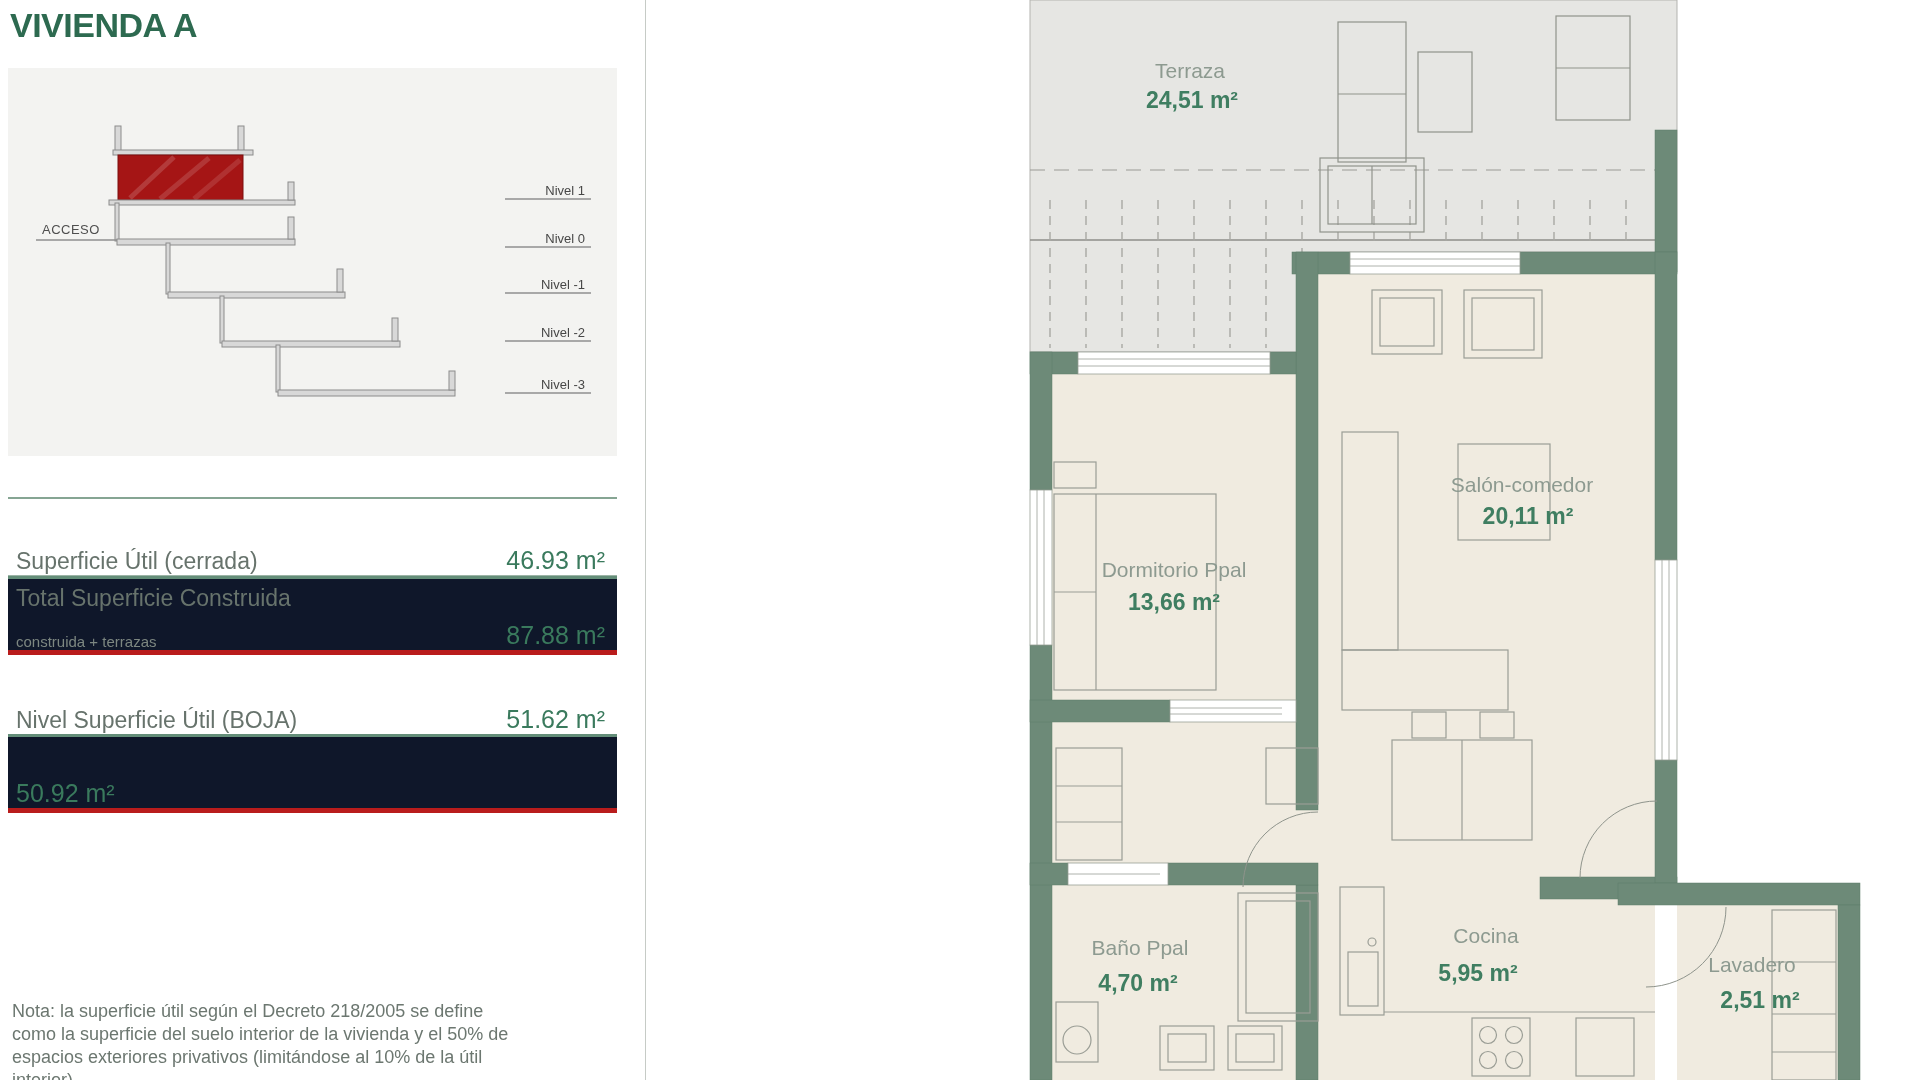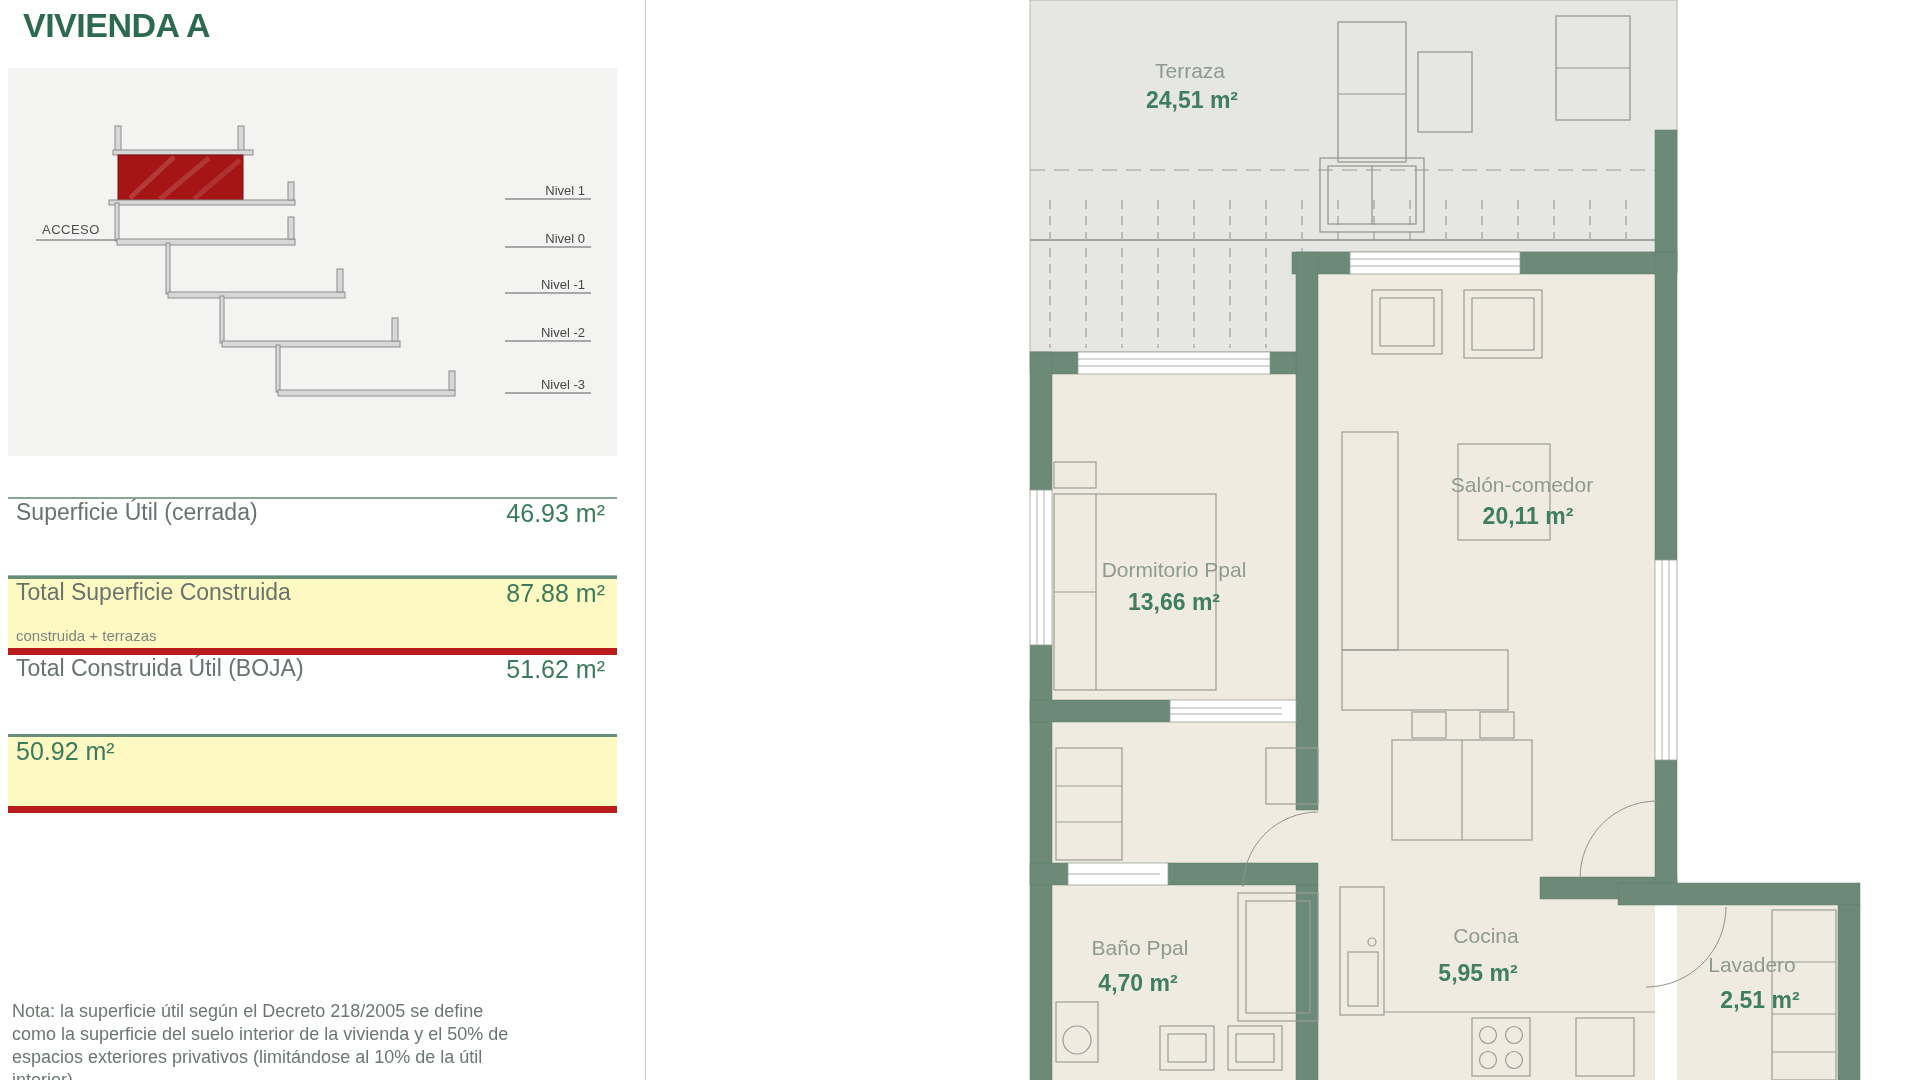--- a/index.html
+++ b/index.html
@@ -3,29 +3,29 @@
 <meta charset="utf-8">
 <style>
   * { box-sizing: border-box; margin: 0; padding: 0; }
   html,body { width:1920px; height:1080px; overflow:hidden; background:#ffffff;
               font-family:"Liberation Sans", sans-serif; }
   .stage { position:relative; width:1920px; height:1080px; background:#fff; }
 
   
   .left-panel { position:absolute; left:8px; top:0; width:609px; height:1080px; }
   .page-title { position:absolute; left:2px; top:6px; font-size:34px; font-weight:bold;
-                letter-spacing:-0.5px; color:#2d6a50;margin-left:13px; }
+                letter-spacing:-0.5px; color:#2d6a50; }
   .diagram-box { position:absolute; left:0; top:68px; width:609px; height:388px;
                  background:#f3f3f1; }
   .stable { position:absolute; left:0; top:497px; width:609px; }
-  .srow { display:flex; align-items:flex-start; justify-content:space-between;
-          height:79px; border-bottom:1.5px solid #9cb4a6; padding:0 12px 0 8px; }
+  .srow { display:flex; align-items:flex-end; justify-content:space-between;
+          height:79px; border-bottom:1.5px solid #9cb4a6; padding:16px 12px 0 8px; }
   .srow.first { border-top:2px solid #86a593; }
   .srow.nob { border-bottom:none; }
-  .srow.hl { background:#fef9c3; border-top:3px solid #648e79; border-bottom:7px solid #b91c1c;gap:48px; }
+  .srow.hl { background:#0f172a; border-top:3px solid #648e79; border-bottom:5px solid #b91c1c;gap:48px; }
   .srow .lab { font-size:23px; color:#67736c; }
   .srow .sub { font-size:15px; color:#7d8781; margin-top:21px; }
   .srow .val { font-size:25px; font-weight:normal; color:#3a7a5d; white-space:nowrap; }
   .note { position:absolute; left:4px; top:1000px; width:505px; font-size:18px;
           line-height:23px; color:#6c7770; }
 
   .divider { position:absolute; left:645px; top:0; width:1px; height:1080px; background:#c6cbc6; }
 
   
   .sec-slab { fill:#d8d8d8; stroke:#8c8c8c; stroke-width:1; }
@@ -114,21 +114,21 @@
         <span class="val">46.93 m²</span>
       </div>
       <div class="srow hl">
         <span>
           <span class="lab" style="display:block">Total Superficie Construida</span>
           <span class="sub" style="display:block">construida + terrazas</span>
         </span>
         <span class="val">87.88 m²</span>
       </div>
       <div class="srow nob">
-        <span class="lab">Total Construida Útil (BOJA)</span>
+        <span class="lab">Nivel Superficie Útil (BOJA)</span>
         <span class="val">51.62 m²</span>
       </div>
       <div class="srow hl">
         <span class="val">50.92 m²</span>
       </div>
     </div>
 
     <div class="note">Nota: la superficie útil según el Decreto 218/2005 se define como la superficie del suelo interior de la vivienda y el 50% de espacios exteriores privativos (limitándose al 10% de la útil interior)</div>
   </div>
 

